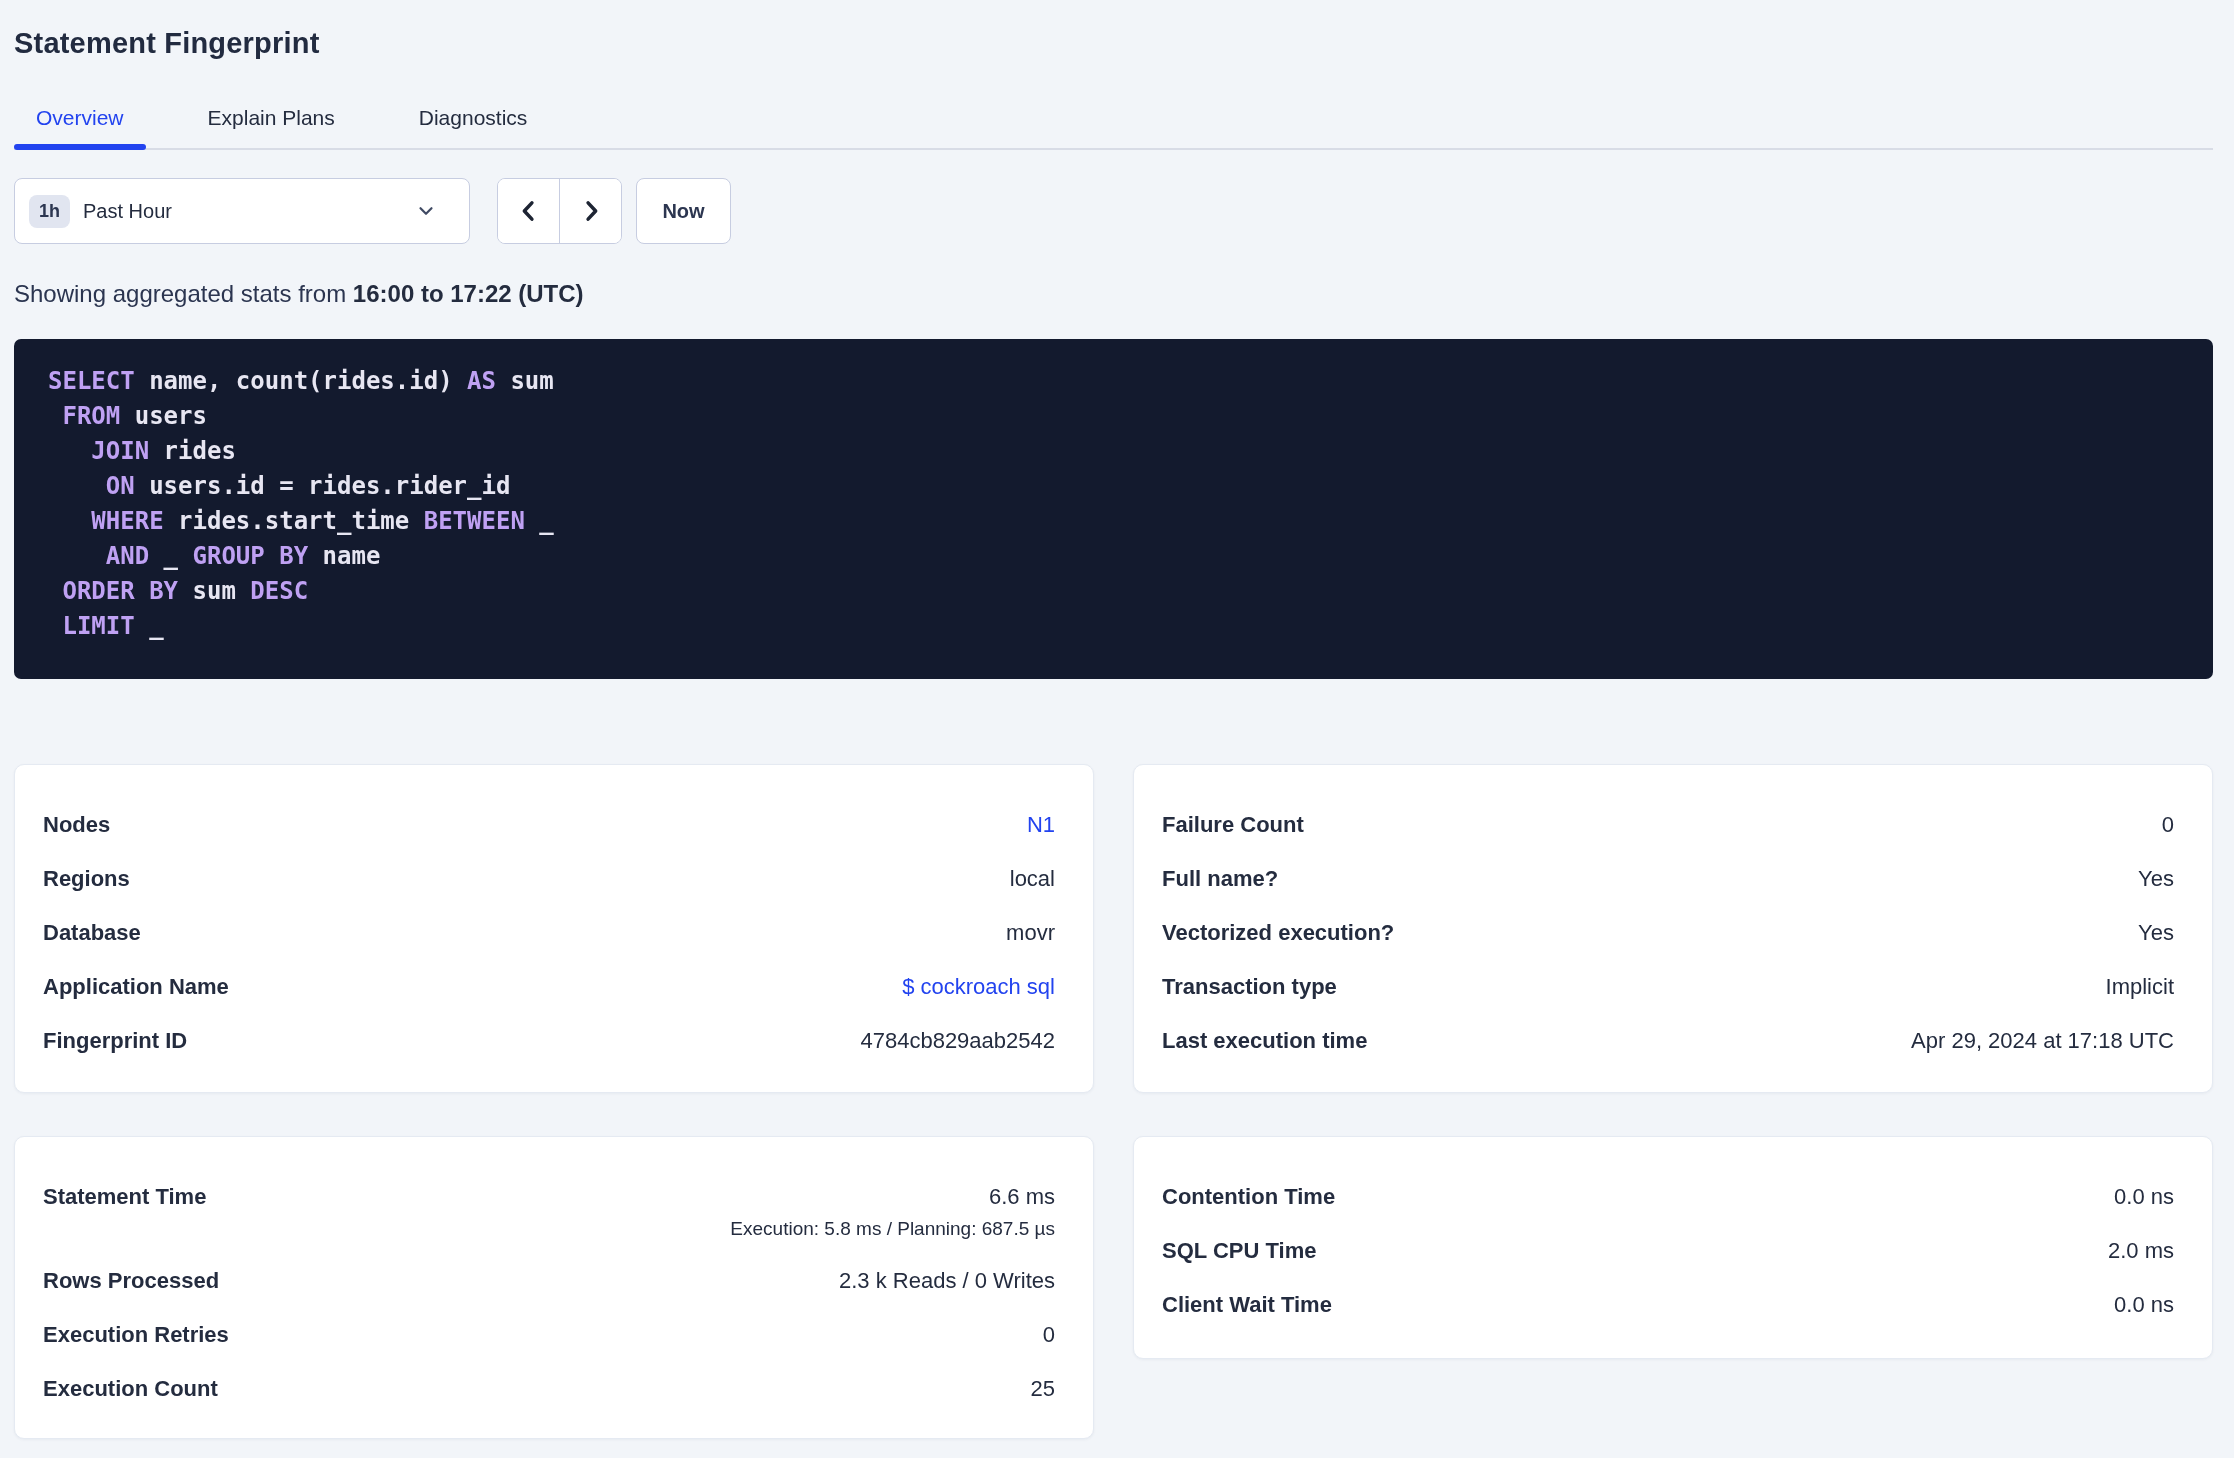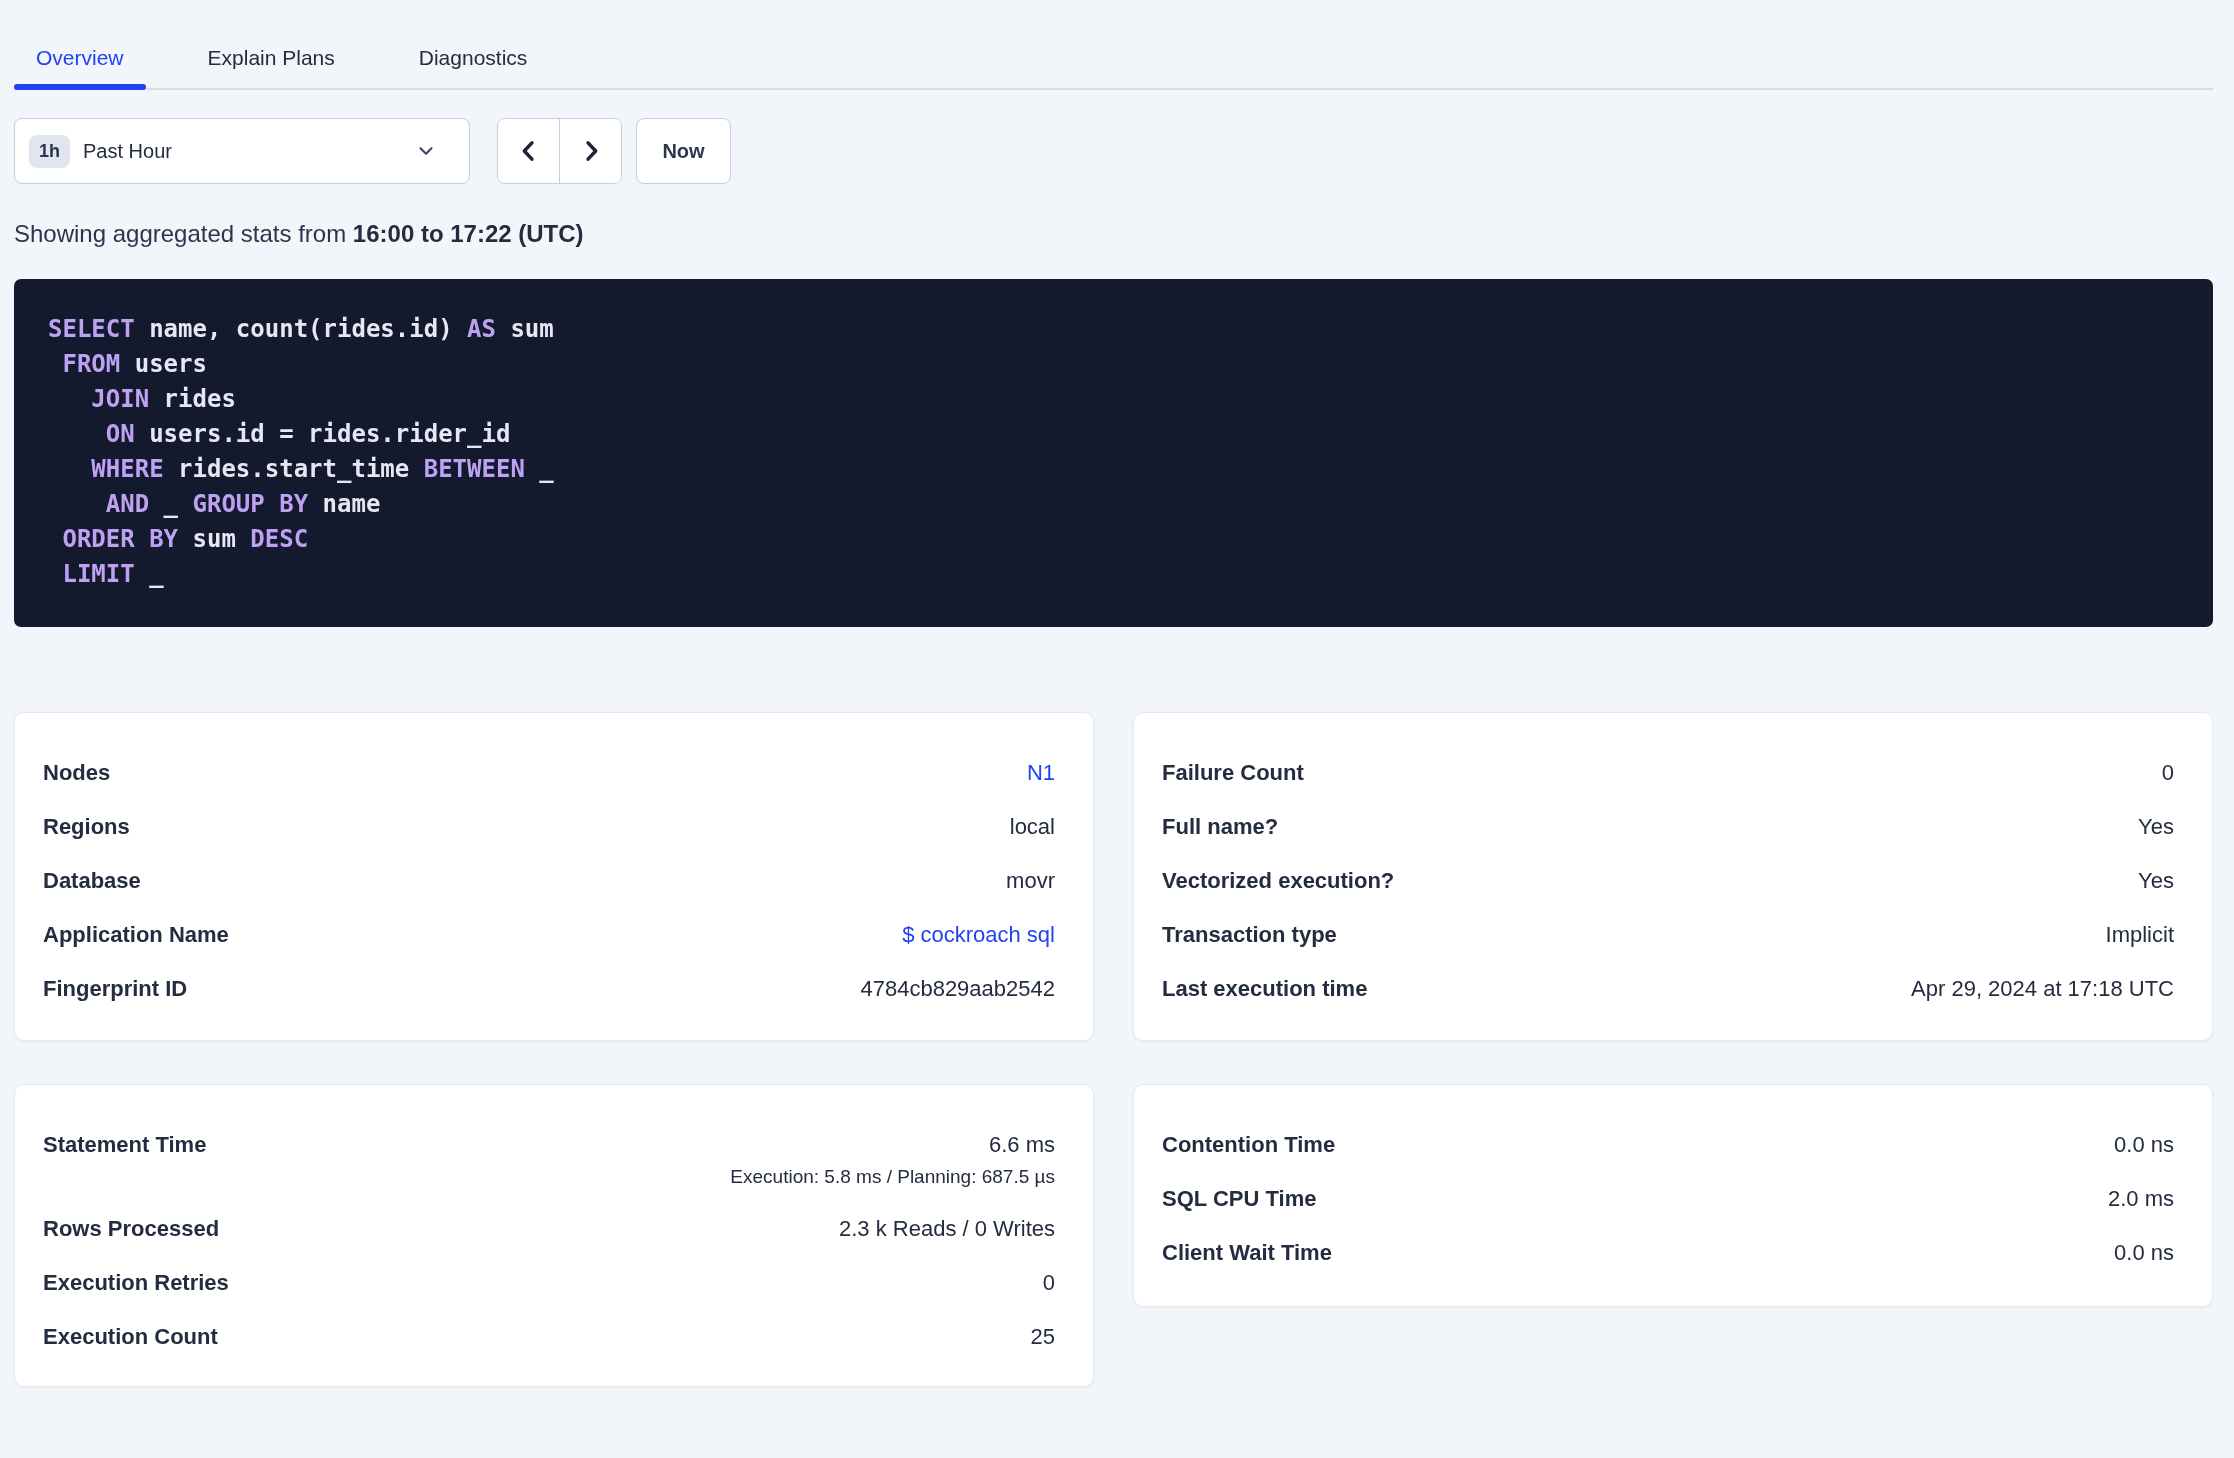--- a/index.html
+++ b/index.html
@@ -49,21 +49,21 @@
     font-family:"Liberation Sans",sans-serif;
   }
 
   
   .stats-line{margin-top:36px;font-size:24px;color:#2b3550}
   .stats-line .bold{font-weight:700;color:#242c3f}
 
   
   .sql-box{
     margin-top:31px;background:#131a2e;border-radius:7px;
-    padding:33px 34px 35px;height:280px;box-sizing:content-box;
+    padding:25px 34px 35px;height:280px;box-sizing:content-box;
   }
   .sql-line{
     font-family:"DejaVu Sans Mono","Liberation Mono",monospace;
     font-size:24px;line-height:35px;font-weight:700;
     white-space:pre;color:#e7e6f2;
   }
   .kw{color:#bfa1f3}
 
   
   .grid{display:grid;grid-template-columns:1080px 1080px;column-gap:39px;align-items:start}
@@ -84,20 +84,21 @@
   .vcol{display:flex;flex-direction:column;align-items:flex-end}
   .csub{font-size:19px;margin-top:8px;color:#242c3f}
 
   .icon{display:inline-flex;align-items:center;justify-content:center}
 </style>
 </head>
 <body>
 
 <div class="page">
 
+  <h1 class="page-title">Statement Fingerprint</h1>
 
   <div class="tabs">
     <div class="tab active">
       <span>Overview</span>
       <div class="tab-indicator"></div>
     </div>
     <div class="tab">
       <span>Explain Plans</span>
     </div>
     <div class="tab">

